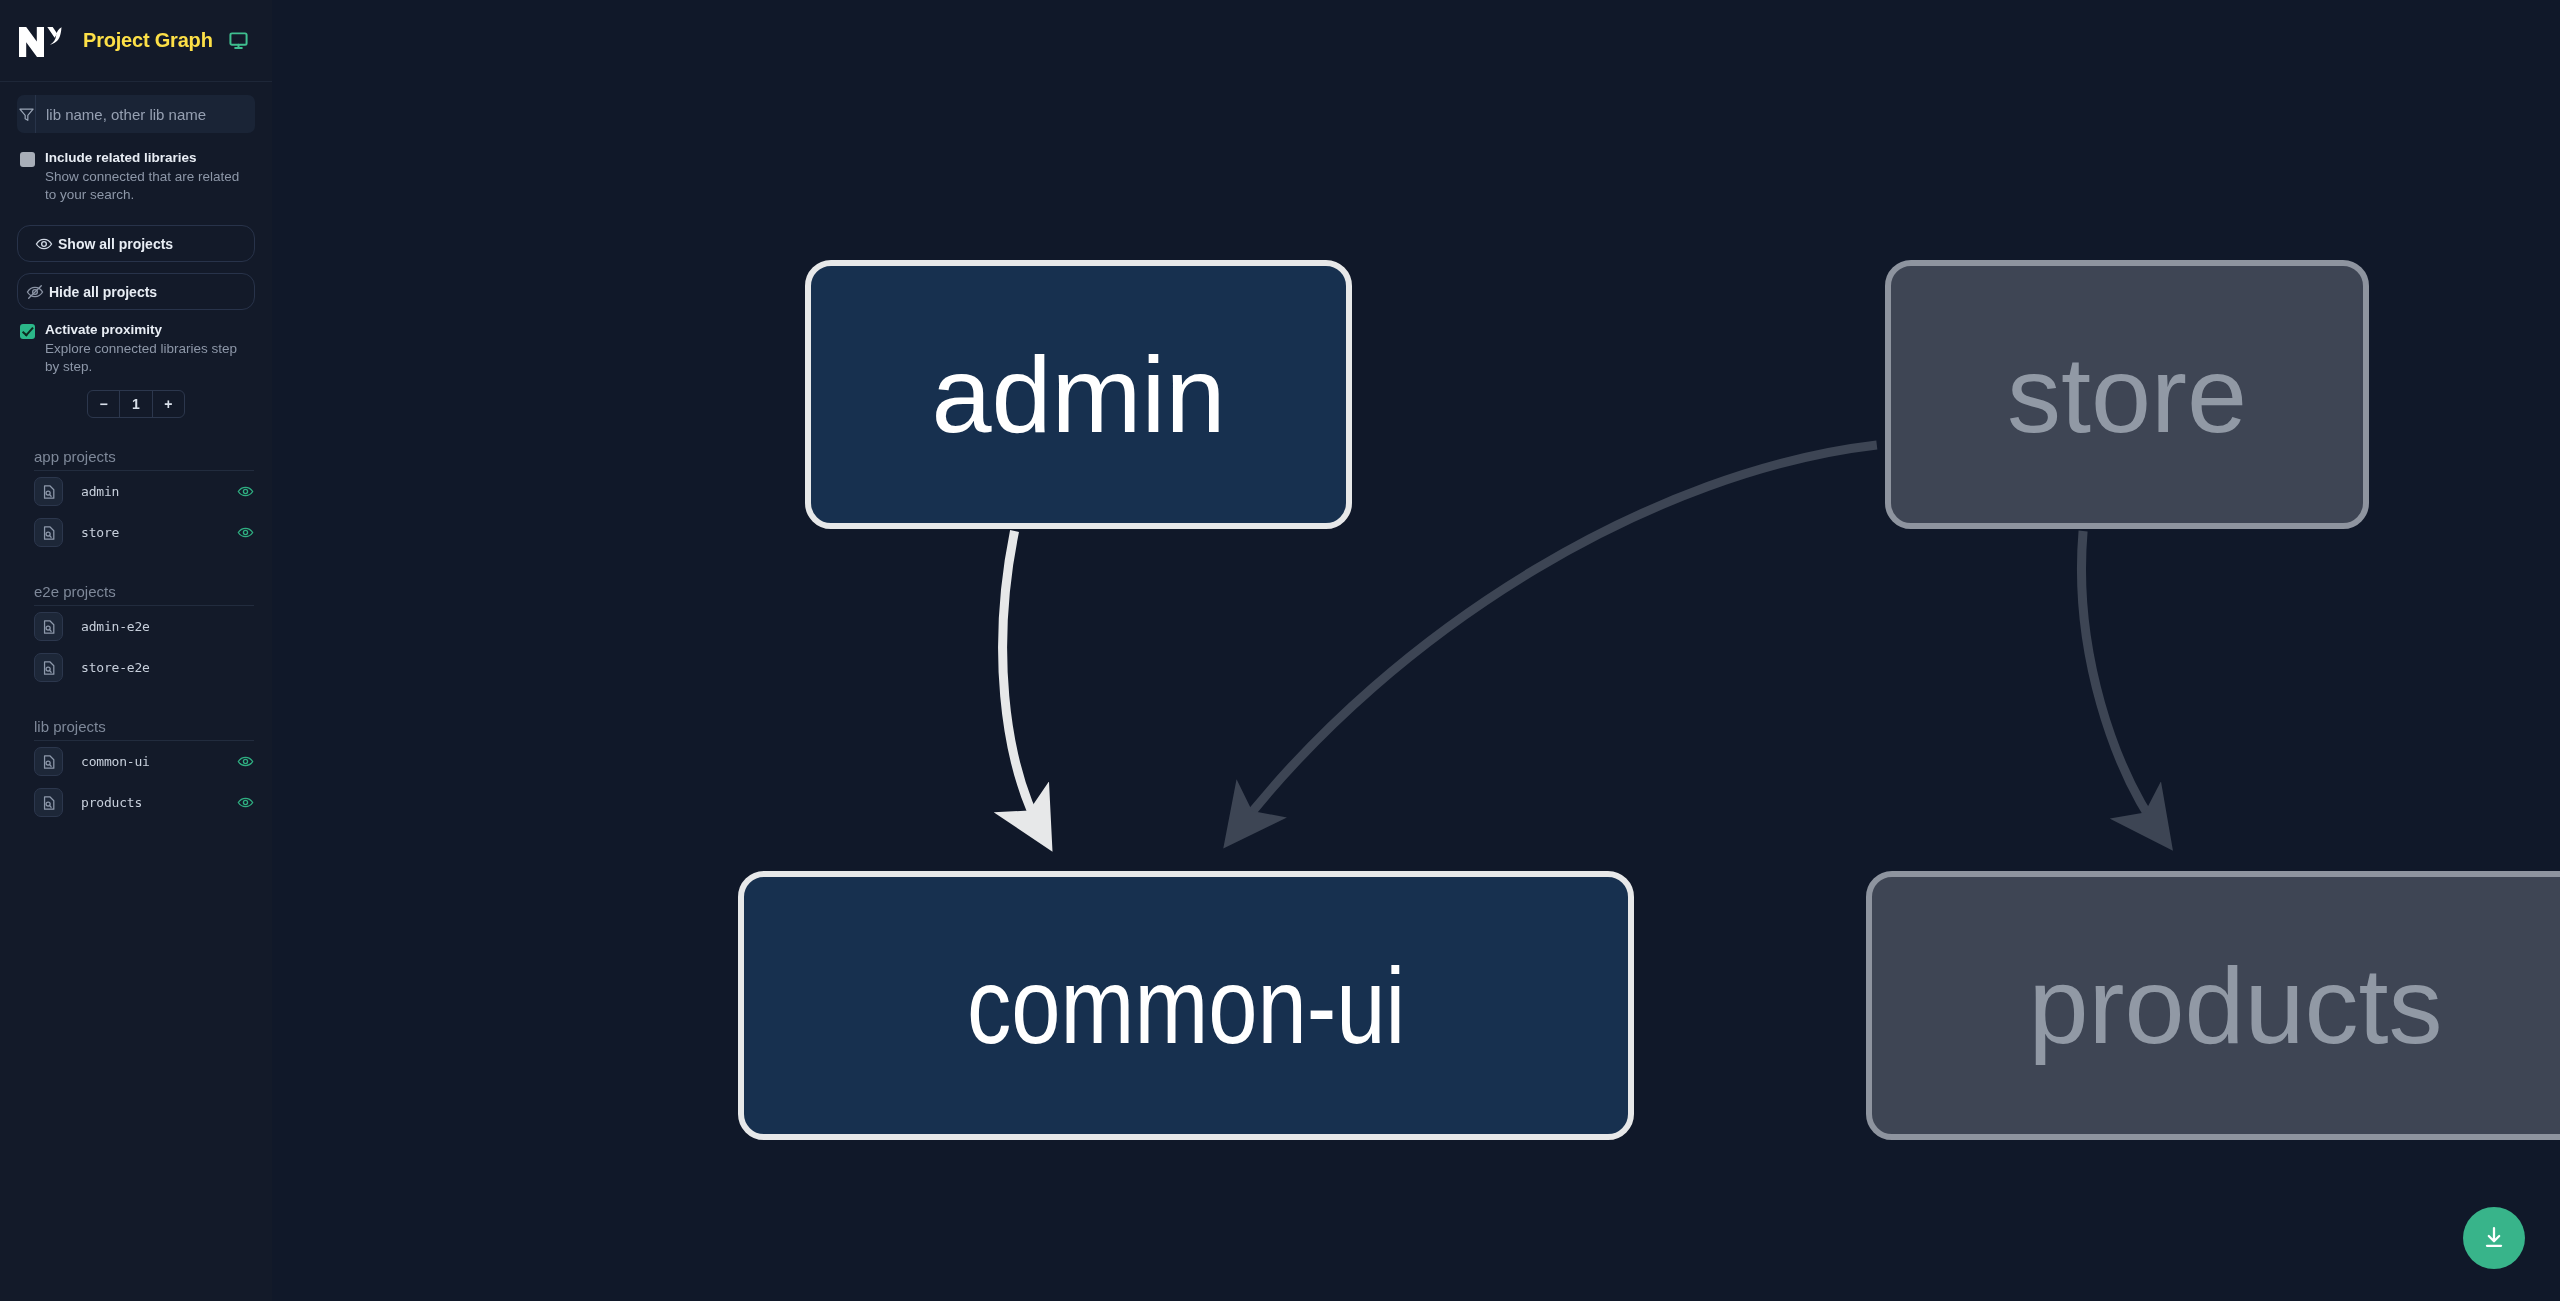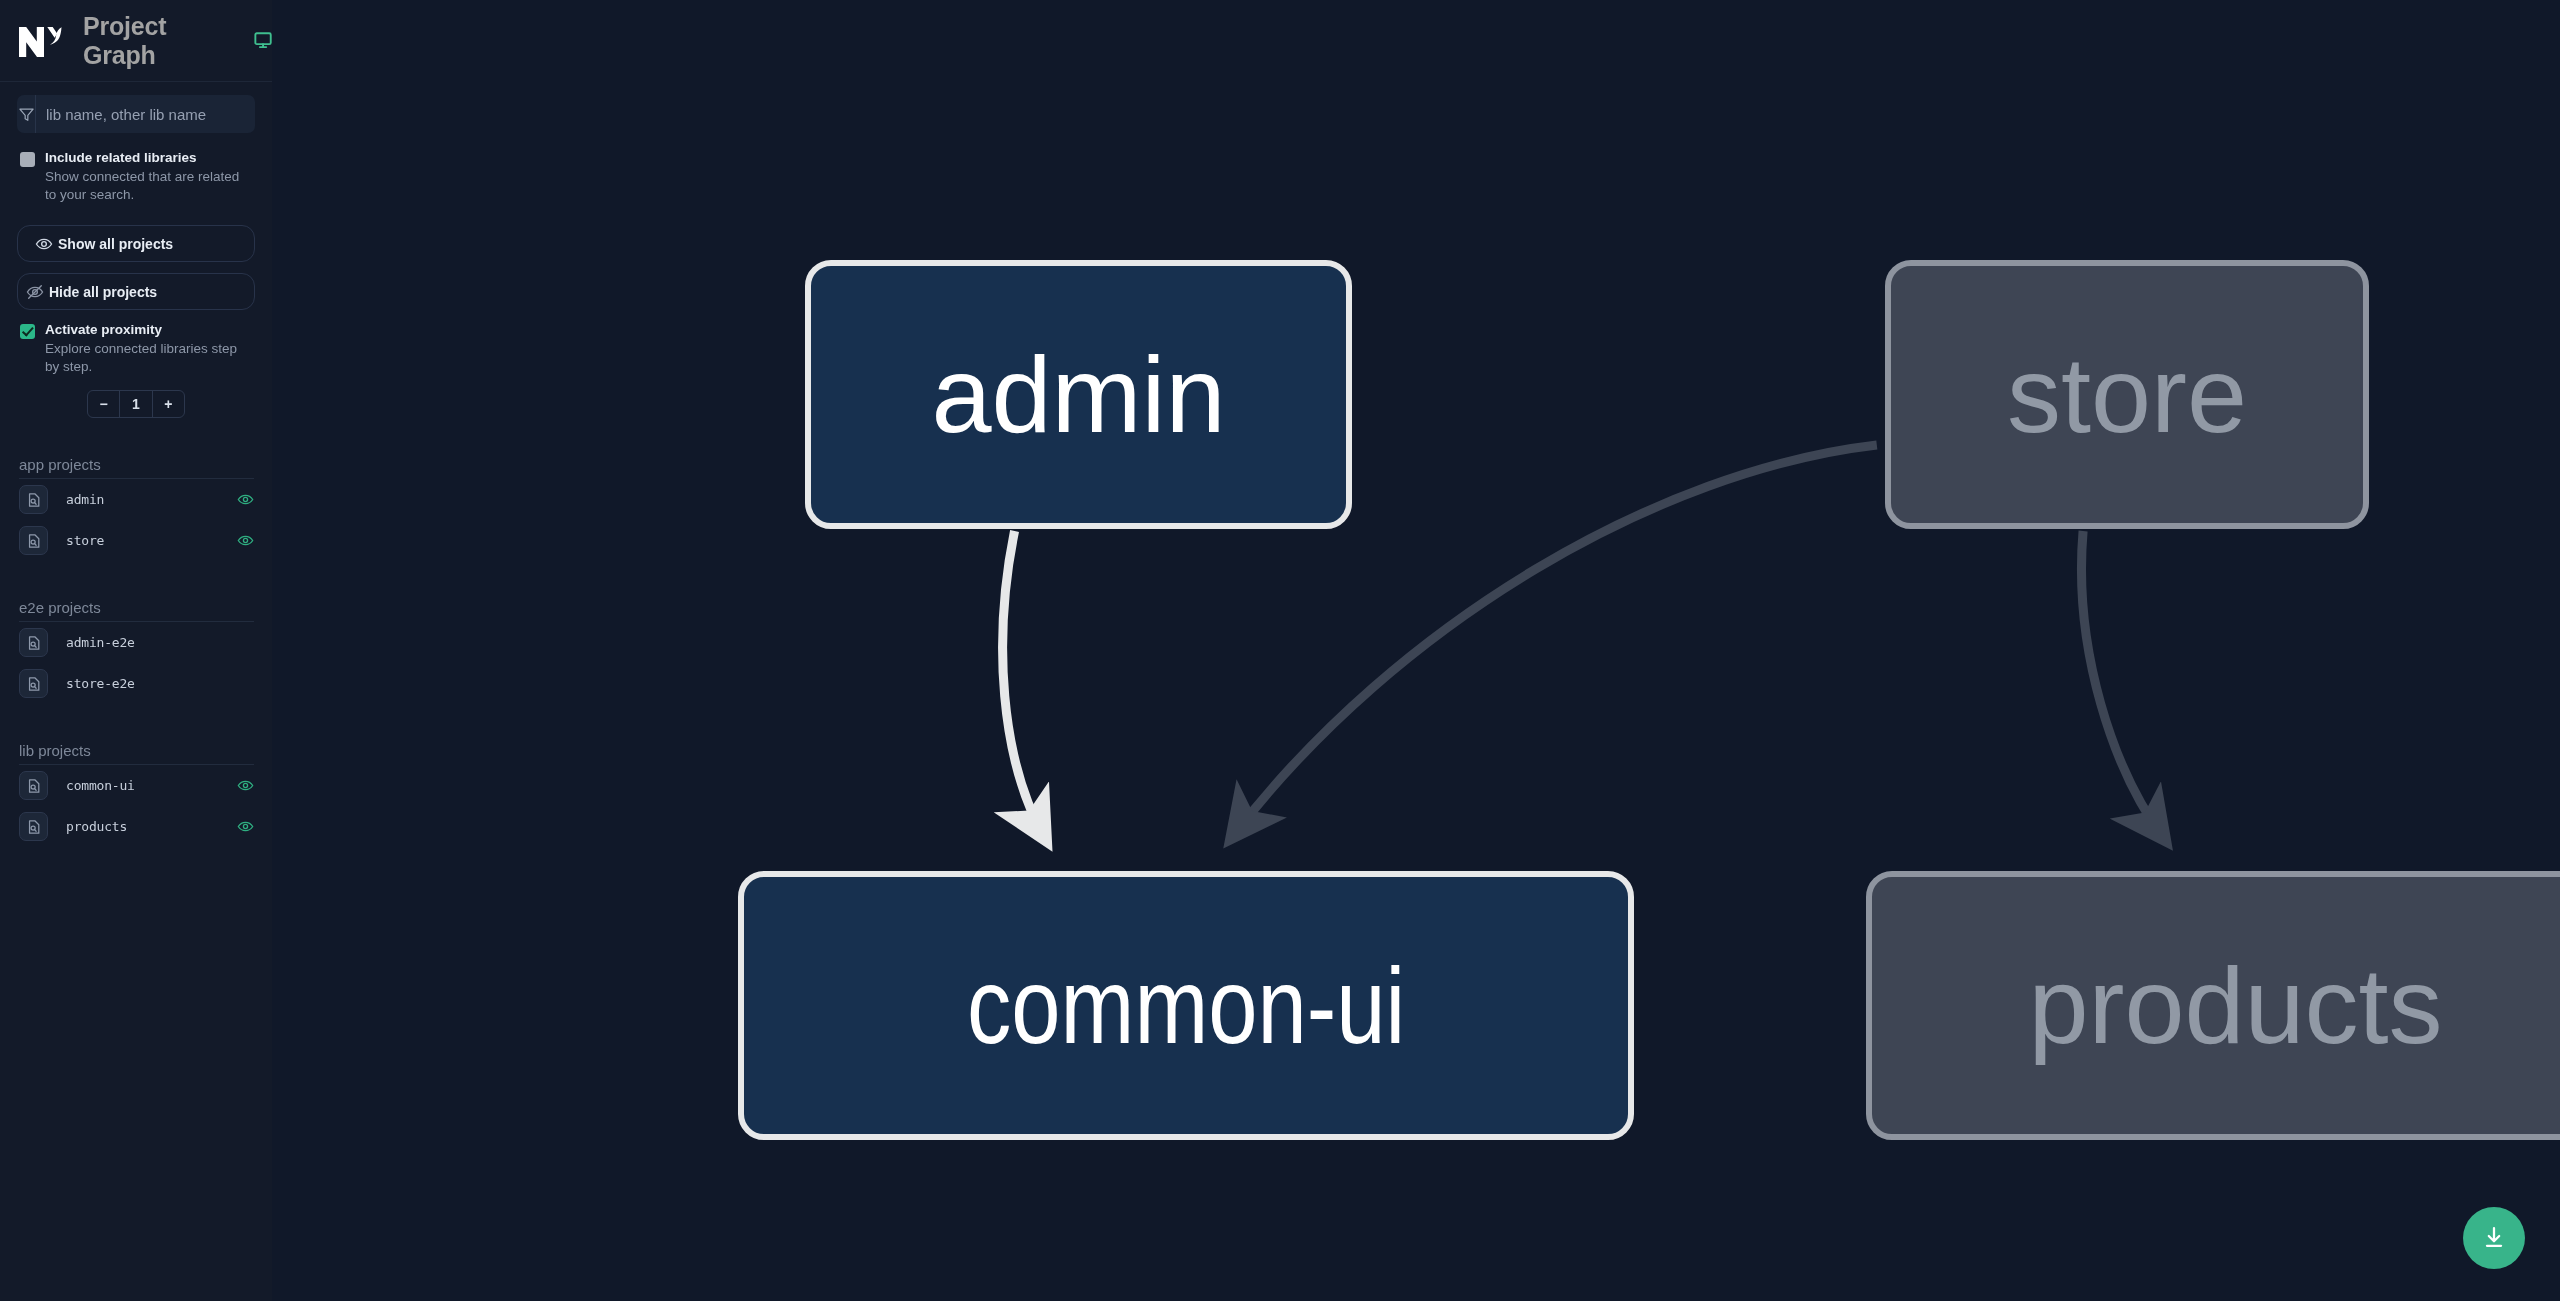--- a/index.html
+++ b/index.html
@@ -21,22 +21,22 @@
   }
   .sb-header {
     height: 82px;
     display: flex; align-items: center;
     padding-left: 17px;
     border-bottom: 1px solid #1e2738;
     background: #131a29;
   }
   .nx-logo { width: 46px; height: 36px; flex: 0 0 46px; }
   .sb-title {
-    color: #a3a3a3;
-    font-size: 25px;
+    color: #fde047;
+    font-size: 20px;
     font-weight: 700;
     letter-spacing: -0.2px;
     margin-left: 20px;
   }
   .monitor-icon { margin-left: 16px; width: 19px; height: 19px; display:block; }
 
   .sb-sub {
     display: flex; align-items: center; gap: 9px;
     padding: 16px 18px 10px 20px;
     color: #c3cbd8;
@@ -111,21 +111,21 @@
     border: 1px solid #2c374d; border-radius: 6px;
     display: flex; overflow: hidden;
   }
   .stepper > div {
     flex: 1; display: flex; align-items: center; justify-content: center;
     color: #d9e0ea; font-size: 14px; font-weight: 700;
   }
   .stepper .sep { border-left: 1px solid #2c374d; }
   .st-btn { cursor: pointer; }
 
-  .grp { margin-top: 38px; padding: 0 18px 0 19px; }
+  .grp { margin-top: 30px; padding: 0 18px 0 34px; }
   .grp-title { color: #7e8899; font-size: 15px; padding-bottom: 5px; }
   .grp-rule { height: 1px; background: #222c3e; }
 
   .proj-row {
     display: flex; align-items: center;
     height: 41px;
     gap: 18px;
   }
   .proj-ic {
     flex: 0 0 29px; width: 29px; height: 29px;

